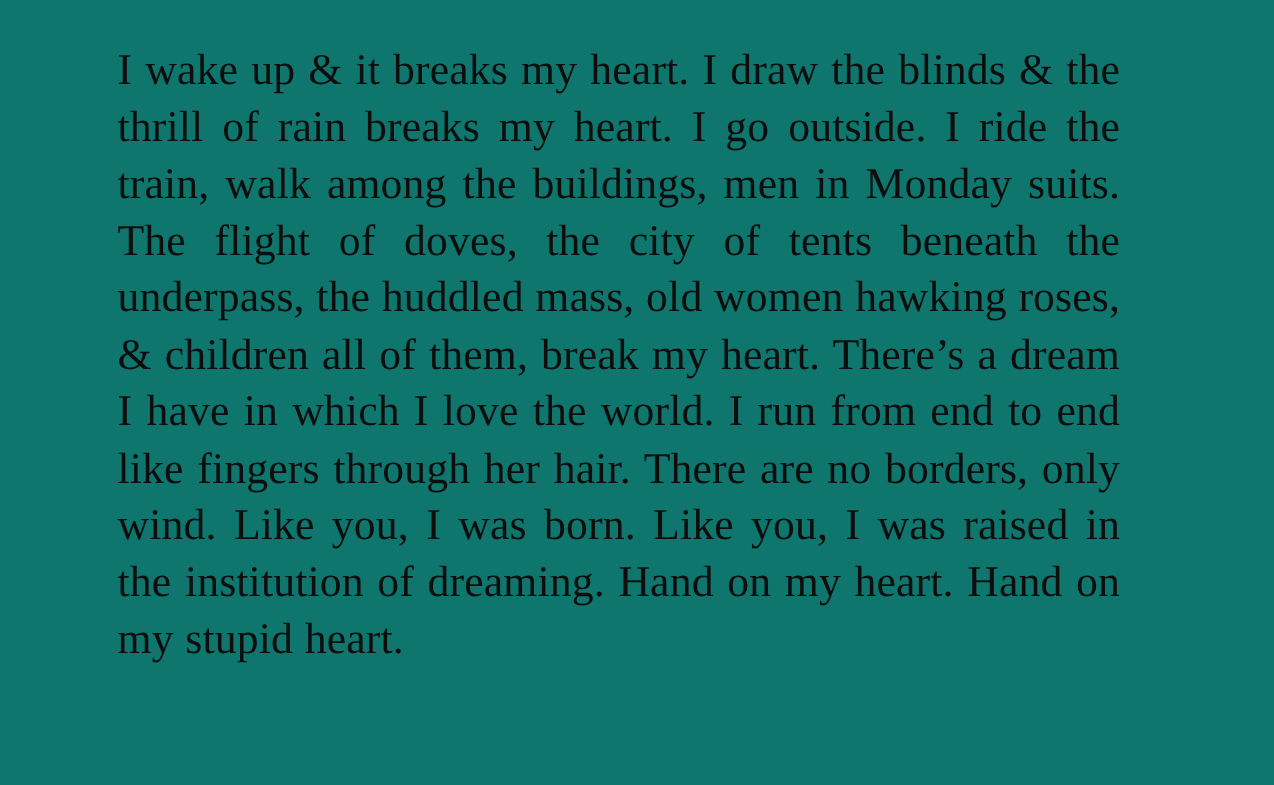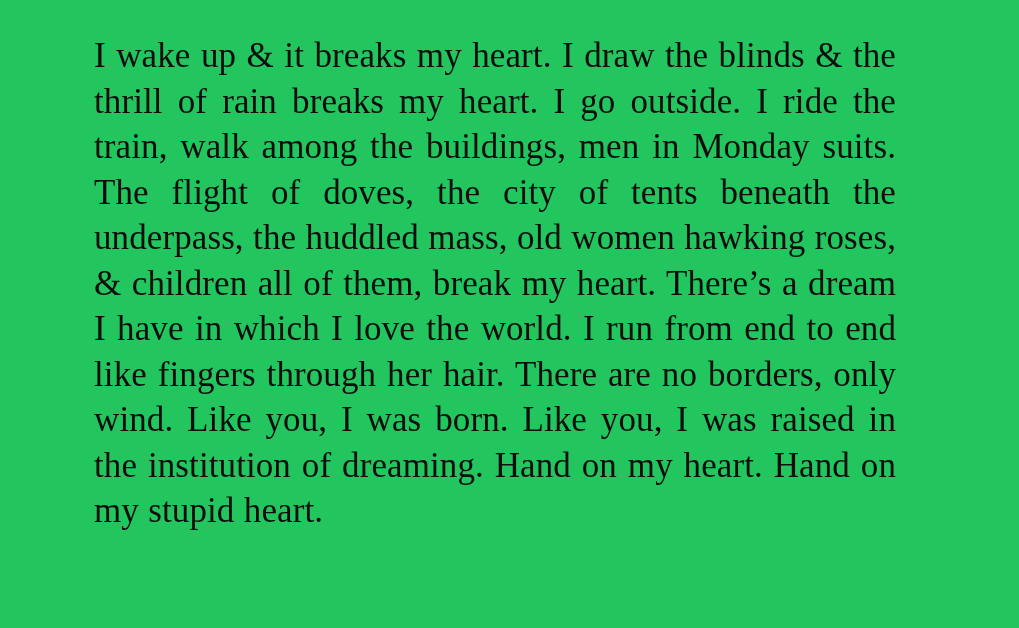--- a/index.html
+++ b/index.html
@@ -9,21 +9,21 @@
   }
   body {
     width: 1019px;
     height: 628px;
     overflow: hidden;
     font-family: "Liberation Serif", "DejaVu Serif", serif;
   }
   .page {
     width: 1019px;
     height: 628px;
-    background: #22c55e;
+    background: #0f766e;
     position: relative;
     box-sizing: border-box;
   }
   .passage {
     position: absolute;
     left: 94px;
     top: 33px;
     width: 802px;
     font-family: "Liberation Serif", "DejaVu Serif", serif;
     font-size: 35px;

